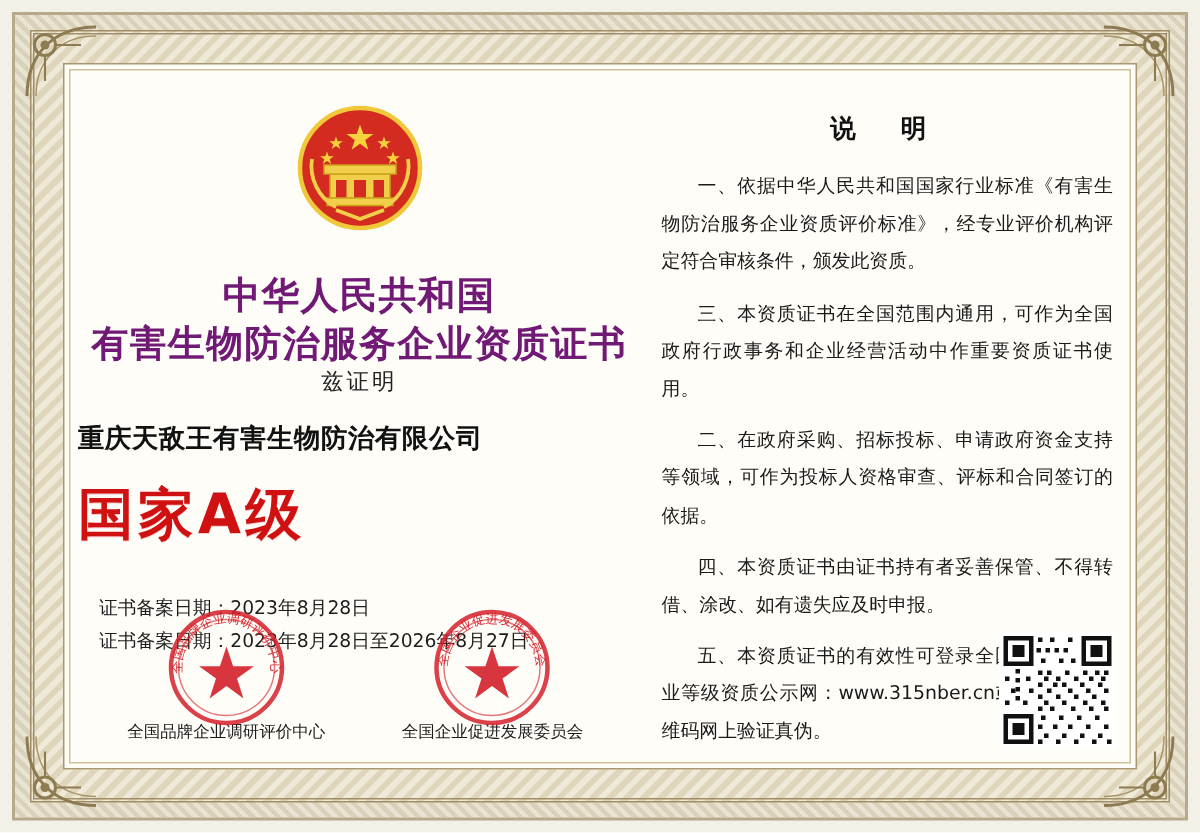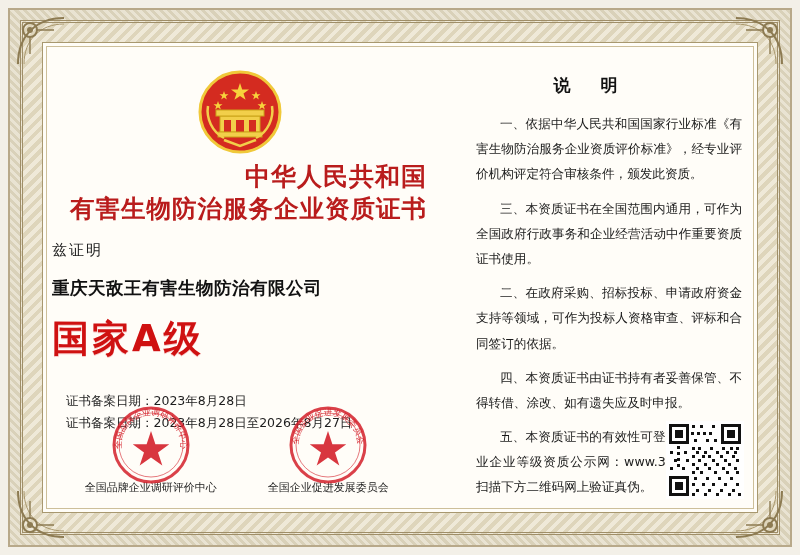--- a/index.html
+++ b/index.html
@@ -96,36 +96,35 @@
   }
   .emblem {
     display: inline-block;
     position: relative;
     width: 92px;
     height: 92px;
   }
 
   
   .cert-title {
-    text-align: right;
+    text-align: center;
     font-family: "DejaVu Sans", "Liberation Sans", sans-serif;
     font-weight: bold;
-    color: #b91c1c;
+    color: #701a75;
     font-size: 25px;
     line-height: 1.32;
     letter-spacing: 1px;
-    margin-top: 0;
+    margin-top: 20px;
   }
   .cert-title .line2 { font-size: 24.5px; }
 
   .hereby {
-    text-align: left;
+    text-align: center;
     font-size: 15px;
     color: #222;
-    margin-top: 16px;
     letter-spacing: 2px;
   }
   .company {
     text-align: left;
     font-size: 17.5px;
     font-weight: bold;
     color: #111;
     margin-top: 16px;
     letter-spacing: 0.5px;
   }
@@ -192,21 +191,20 @@
   .notes {
     margin-top: 14px;
     font-size: 12.6px;
     color: #1a1a1a;
     line-height: 2.0;
   }
   .note-item {
     text-indent: 24px;
     margin-bottom: 9px;
     text-align: justify;
-    margin-left: 35px;
   }
 
   
   .qr {
     position: absolute;
     right: 4px;
     bottom: 4px;
     width: 78px;
     height: 78px;
     background: #fff;

